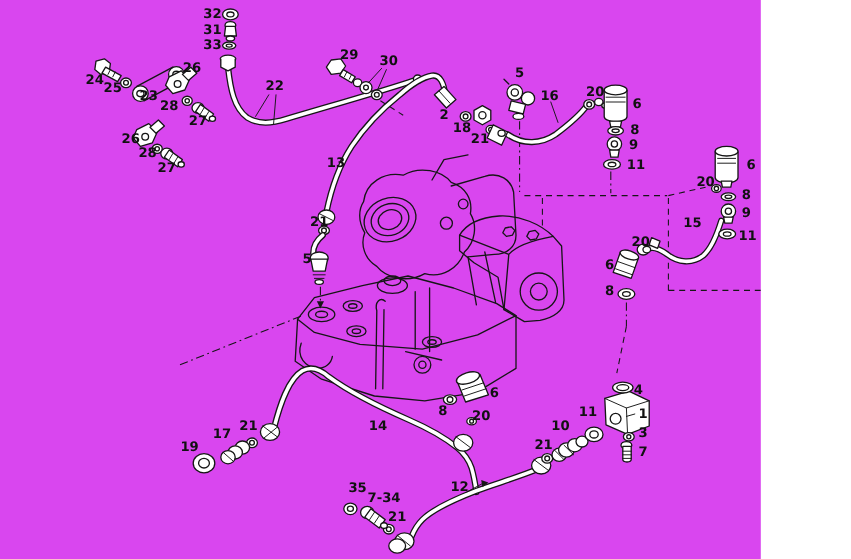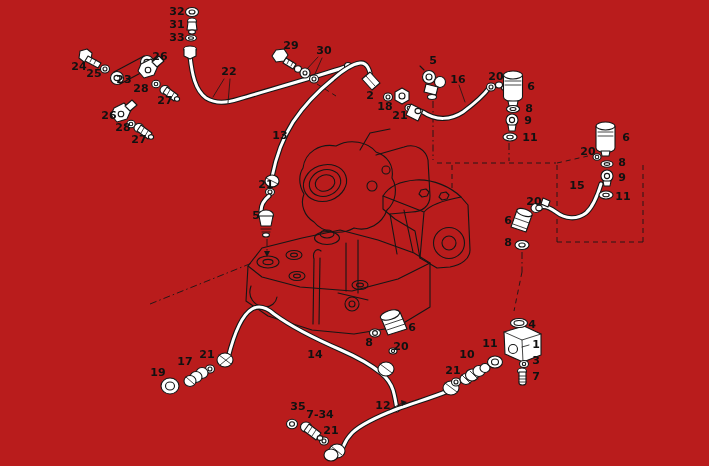--- a/index.html
+++ b/index.html
@@ -1,16 +1,16 @@
 <!DOCTYPE html>
 <html><head>
 <meta charset="utf-8">
 <style>
   html,body{margin:0;padding:0;background:#ffffff;}
-  .stage{position:relative;width:709px;height:466px;background:#b91c1c;overflow:hidden;}
+  .stage{position:relative;width:634px;height:466px;background:#d946ef;overflow:hidden;}
   svg{display:block;}
   .ink{stroke:#161616;fill:none;stroke-width:1.1;stroke-linecap:round;stroke-linejoin:round;}
   .thin{stroke-width:0.8;}
   .fillw{fill:#ffffff;stroke:#161616;stroke-width:1.1;stroke-linejoin:round;}
   .tube-o{stroke:#161616;stroke-width:5.2;fill:none;stroke-linecap:round;}
   .tube-i{stroke:#ffffff;stroke-width:3;fill:none;stroke-linecap:round;}
   .dash{stroke:#161616;stroke-width:0.9;fill:none;stroke-dasharray:5 4;}
   .dashdot{stroke:#161616;stroke-width:0.9;fill:none;stroke-dasharray:7 3 1.5 3;}
   text.callout{font:bold 11px "DejaVu Sans", sans-serif;fill:#111111;text-anchor:middle;dominant-baseline:middle;}
 </style>

